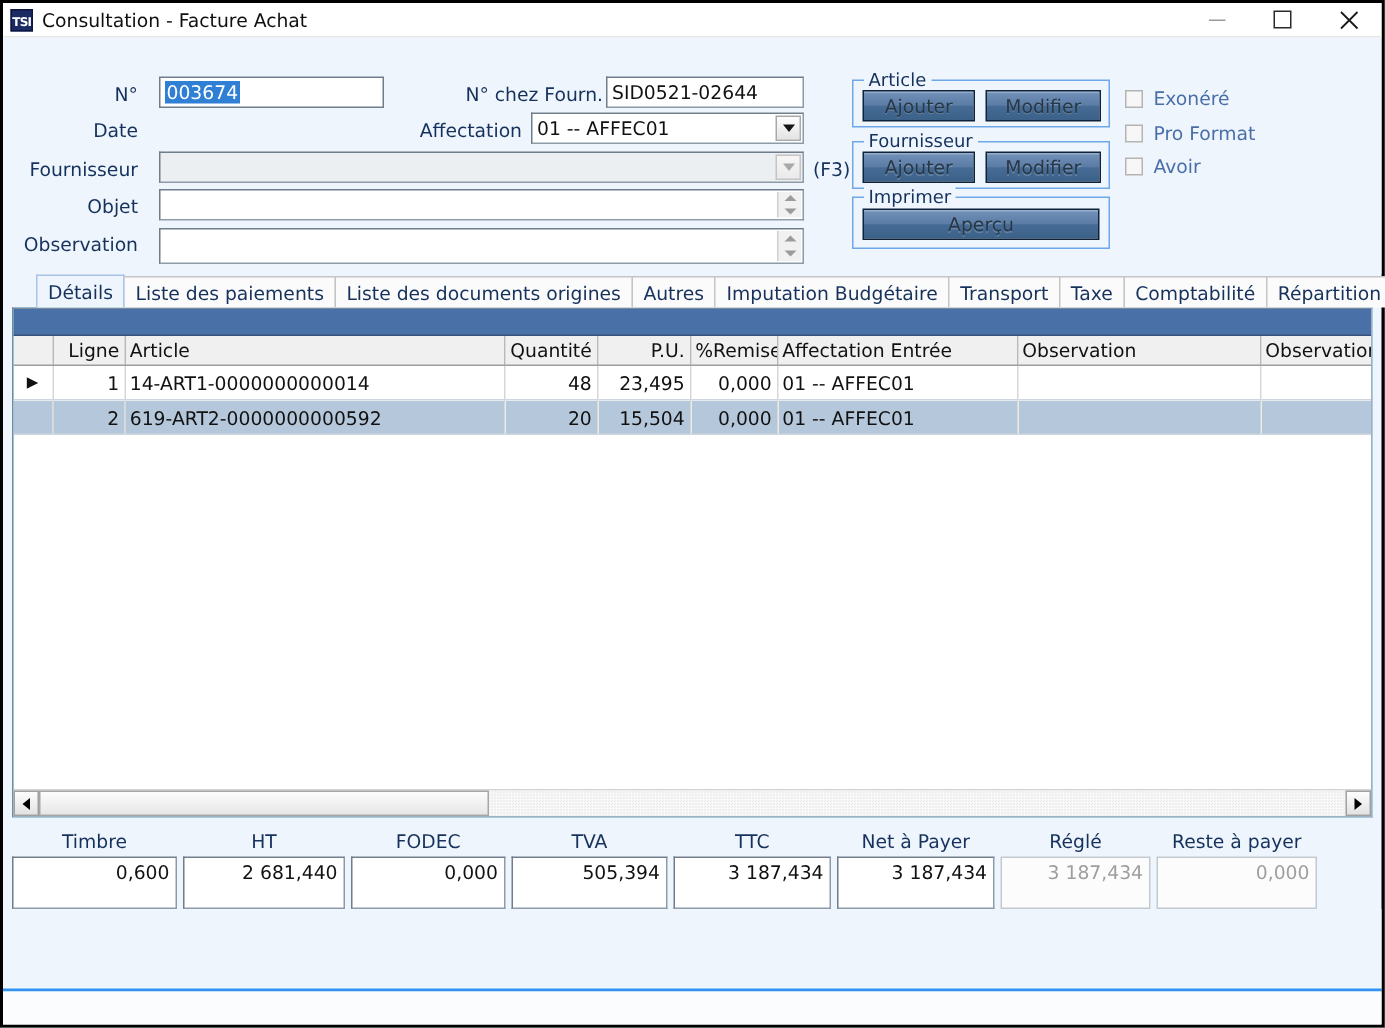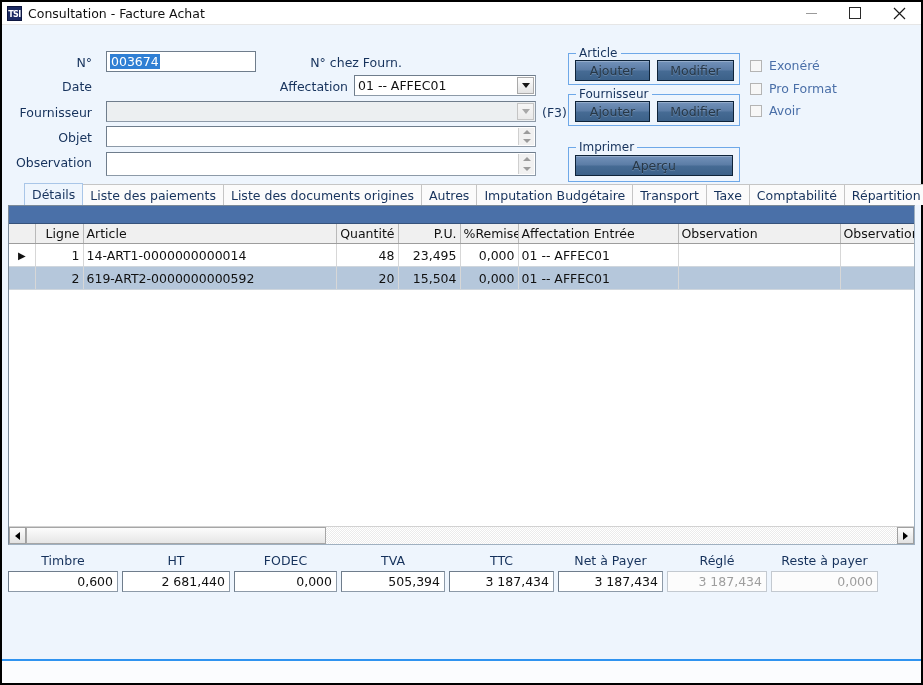--- a/index.html
+++ b/index.html
@@ -183,21 +183,21 @@
     border:1px solid #a6a6a6;box-sizing:border-box;
   }
 
   
   .totals{
     margin:8px 6px 0 6px;display:flex;align-items:flex-end;
   }
   .tot-cell{display:flex;flex-direction:column;align-items:center;margin-right:4px;}
   .tot-lab{color:#16325c;font-size:12.5px;margin-bottom:3px;font-family:"DejaVu Sans", sans-serif;}
   .tot-val{
-    box-sizing:border-box;height:21px;line-height:19px;
+    box-sizing:border-box;height:35px;line-height:19px;
     border:1px solid #8d9aa8;border-top-color:#6f7d8c;border-left-color:#6f7d8c;
     background:#ffffff;text-align:right;padding:0 4px;color:#111;font-size:12.5px;
     font-family:"DejaVu Sans", sans-serif;
   }
   .tot-val.ro{background:#fcfcfc;color:#9e9e9e;border-color:#c3c9d0;}
   .bottom-fill{flex:1;background:#eef5fd;}
   .status-line{height:2px;background:#2f93f0;}
   .status-bar{height:22px;background:#fbfcfe;}
 </style>
 </head>
@@ -229,20 +229,21 @@
     <div class="lbl" style="left:20px;top:54px;width:70px;">Date</div>
     <div class="lbl" style="left:10px;top:80px;width:80px;">Fournisseur</div>
     <div class="lbl" style="left:20px;top:105px;width:70px;">Objet</div>
     <div class="lbl" style="left:5px;top:130px;width:85px;">Observation</div>
 
     <div class="tf focus" style="left:104px;top:26px;width:150px;height:21px;">
       <span class="sel-text">003674</span>
     </div>
 
     <div class="lbl" style="left:290px;top:30px;width:110px;">N° chez Fourn.</div>
+    <div class="tf" style="left:402px;top:26px;width:132px;height:21px;">SID0521-02644</div>
 
 
     <div class="lbl" style="left:256px;top:54px;width:90px;">Affectation</div>
     <div class="combo" style="left:352px;top:50px;width:182px;height:21px;">
       <span>01 -- AFFEC01</span>
       <span class="arrow">
           <i class="tri-d"></i>
         </span>
     </div>
 
@@ -288,21 +289,21 @@
     <div class="grp" style="left:566px;top:69px;width:172px;height:32px;">
       <span class="cap">Fournisseur</span>
       <div class="btn" style="left:6px;top:6px;width:75px;height:21px;">
         <span class="lab">Ajouter</span>
       </div>
       <div class="btn" style="left:88px;top:6px;width:77px;height:21px;">
         <span class="lab">Modifier</span>
       </div>
     </div>
 
-    <div class="grp" style="left:566px;top:122px;width:172px;height:35px;">
+    <div class="grp" style="left:566px;top:106px;width:172px;height:35px;">
       <span class="cap">Imprimer</span>
       <div class="btn" style="left:6px;top:7px;width:158px;height:21px;">
         <span class="lab">Aperçu</span>
       </div>
     </div>
 
     <div class="chk-row" style="left:748px;top:33px;">
       <span class="chk"></span>
       <span class="chk-lab">Exonéré</span>
     </div>

